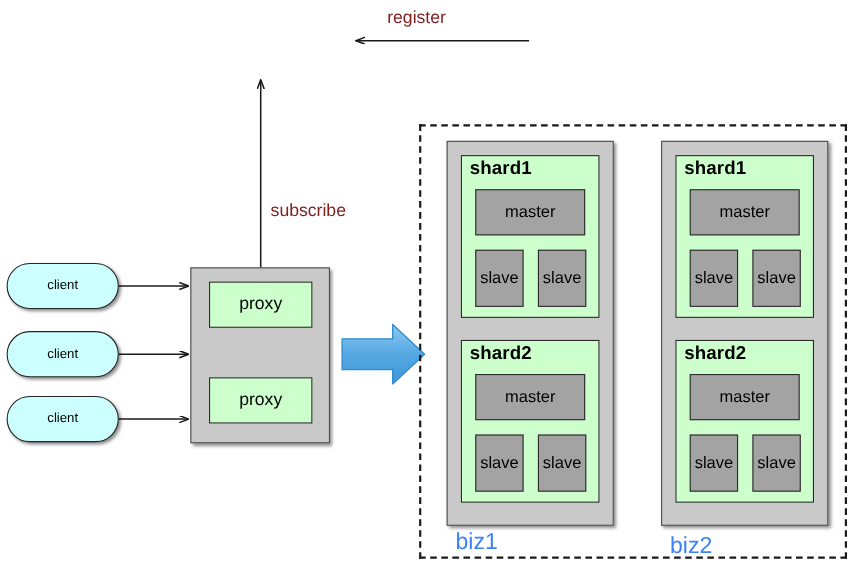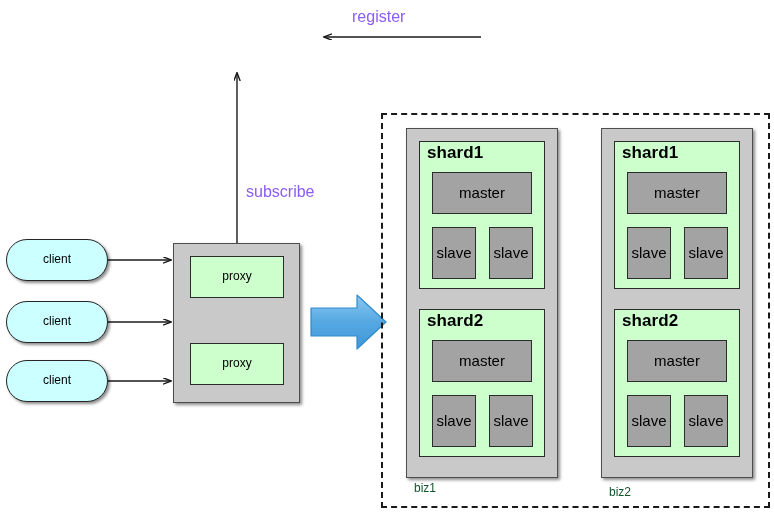--- a/index.html
+++ b/index.html
@@ -51,21 +51,21 @@
   
   .gray {
     background: #c9c9c9;
     border: 1.5px solid #4d4d4d;
   }
 
   
   .palegreen {
     background: #ccffcc;
     border: 1.5px solid #2b2b2b;
-    font-size: 12px;
+    font-size: 16px;
   }
   .brightgreen {
     background: #a3a3a3;
     border: 1.5px solid #2b2b2b;
     font-size: 15px;
   }
 
   
   .shard {
     display: block;
@@ -86,29 +86,29 @@
 
   
   .dashed-region {
     position: absolute;
     box-sizing: border-box;
     border: 2px dashed #1a1a1a;
     background: transparent;
   }
   .biz-label {
     position: absolute;
-    font-size: 12px;
-    color: #14532d;
+    font-size: 21px;
+    color: #3b82f6;
   }
 
   
   .conn-label {
     position: absolute;
     font-size: 16px;
-    color: #8b5cf6;
+    color: #7f1d1d;
     white-space: nowrap;
   }
 
   svg.overlay {
     position: absolute;
     left: 0;
     top: 0;
     width: 774px;
     height: 515px;
     pointer-events: none;

